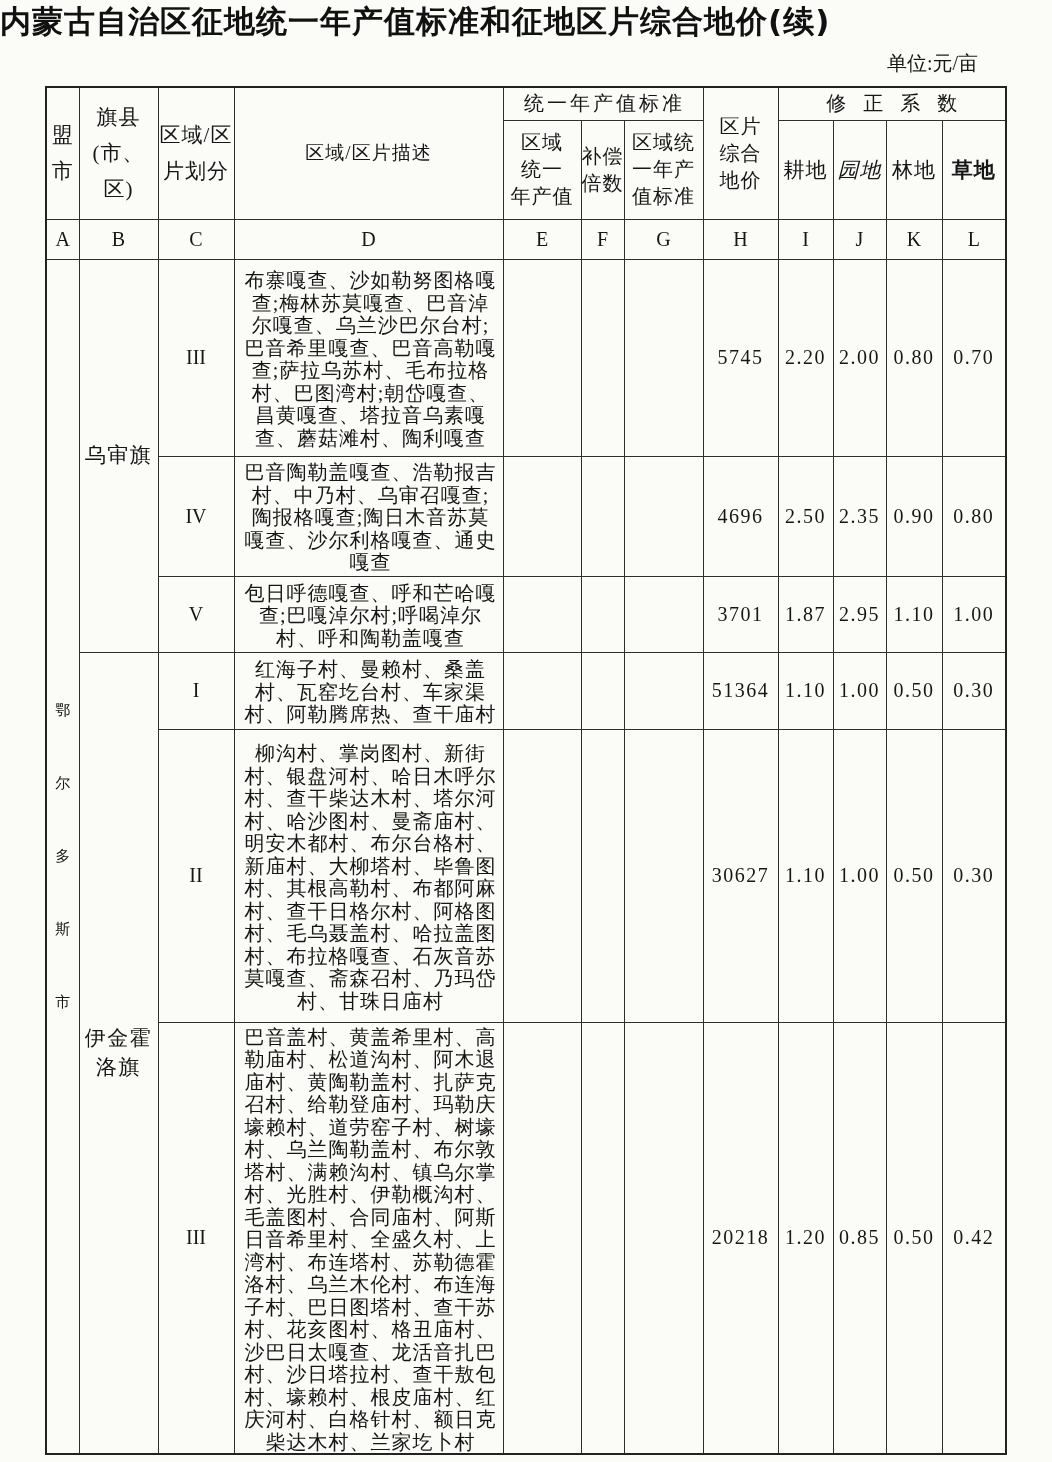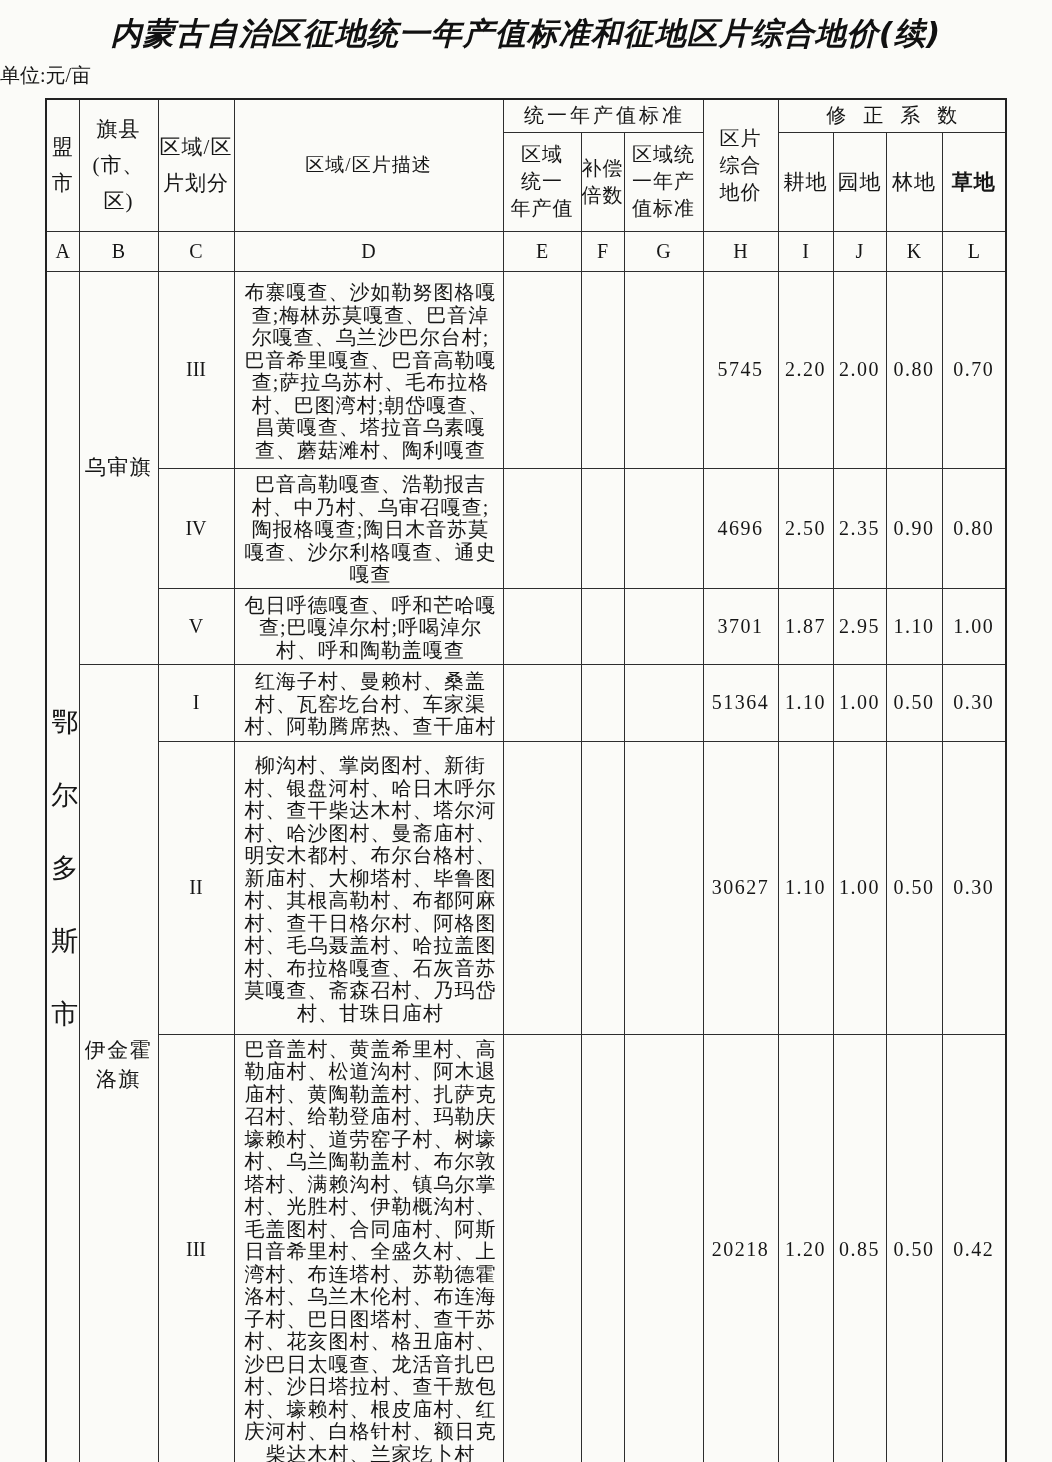--- a/index.html
+++ b/index.html
@@ -5,32 +5,31 @@
   * { margin:0; padding:0; box-sizing:border-box; }
   html,body { width:1052px; }
   body {
     height:1462px;
     background:#fbfbf8;
     color:#1b1b1b;
     font-family:"Liberation Serif","DejaVu Serif",serif;
     overflow:hidden;
   }
   .page-title {
-    margin-top:13px;
-    text-align:center;
+    margin-top:1px;
+    text-align:left;
     font-family:"DejaVu Sans","Liberation Sans",sans-serif;
     font-weight:bold;
     font-size:31px;
     letter-spacing:1px;
     color:#111;
-    font-style:italic;
   }
   .unit-line {
     margin-top:7px;
-    text-align:left;
+    text-align:right;
     padding-right:74px;
     font-size:20px;
     color:#161616;
   }
   table.main {
     margin:9px 0 0 45px;
     width:960px;
     border-collapse:collapse;
     table-layout:fixed;
     border:2.5px solid #222;
@@ -56,21 +55,21 @@
     vertical-align:top;
     padding:3px 5px 0 9px;
     font-size:21px;
     line-height:22.5px;
     letter-spacing:1px;
   }
   .city-text {
     width:23px;
     margin:0 auto;
     word-break:break-all;
-    font-size:27px;
+    font-size:15px;
     line-height:73px;
     letter-spacing:0;
   }
   .banner-text {
     width:68px;
     margin:16px auto;
     word-break:break-all;
     font-size:21px;
     line-height:29px;
     letter-spacing:1.5px;
@@ -131,21 +130,21 @@
     <th>
       <span class="hl">补偿</span>
       <span class="hl">倍数</span>
     </th>
     <th>
       <span class="hl">区域统</span>
       <span class="hl">一年产</span>
       <span class="hl">值标准</span>
     </th>
     <th style="font-size:21px; letter-spacing:1px;margin-top:48px;">耕地</th>
-    <th style="font-size:21px; letter-spacing:1px;">园地</th>
+    <th style="font-size:21px; letter-spacing:1px;font-style:italic;">园地</th>
     <th style="font-size:21px; letter-spacing:1px;">林地</th>
     <th style="font-size:21px; letter-spacing:1px;font-weight:bold;">草地</th>
   </tr>
 
   <tr style="height:40px;">
     <td class="letter-cell">A</td>
     <td class="letter-cell">B</td>
     <td class="letter-cell">C</td>
     <td class="letter-cell">D</td>
     <td class="letter-cell">E</td>
@@ -172,21 +171,21 @@
     <td class="num-cell"></td>
     <td class="num-cell">5745</td>
     <td class="num-cell">2.20</td>
     <td class="num-cell">2.00</td>
     <td class="num-cell">0.80</td>
     <td class="num-cell">0.70</td>
   </tr>
 
   <tr style="height:120px;">
     <td class="zone-cell">IV</td>
-    <td class="desc-cell">巴音高勒嘎查、浩勒报吉村、中乃村、乌审召嘎查;陶报格嘎查;陶日木音苏莫嘎查、沙尔利格嘎查、通史嘎查</td>
+    <td class="desc-cell">巴音陶勒盖嘎查、浩勒报吉村、中乃村、乌审召嘎查;陶报格嘎查;陶日木音苏莫嘎查、沙尔利格嘎查、通史嘎查</td>
     <td class="num-cell"></td>
     <td class="num-cell"></td>
     <td class="num-cell"></td>
     <td class="num-cell">4696</td>
     <td class="num-cell">2.50</td>
     <td class="num-cell">2.35</td>
     <td class="num-cell">0.90</td>
     <td class="num-cell">0.80</td>
   </tr>
 

